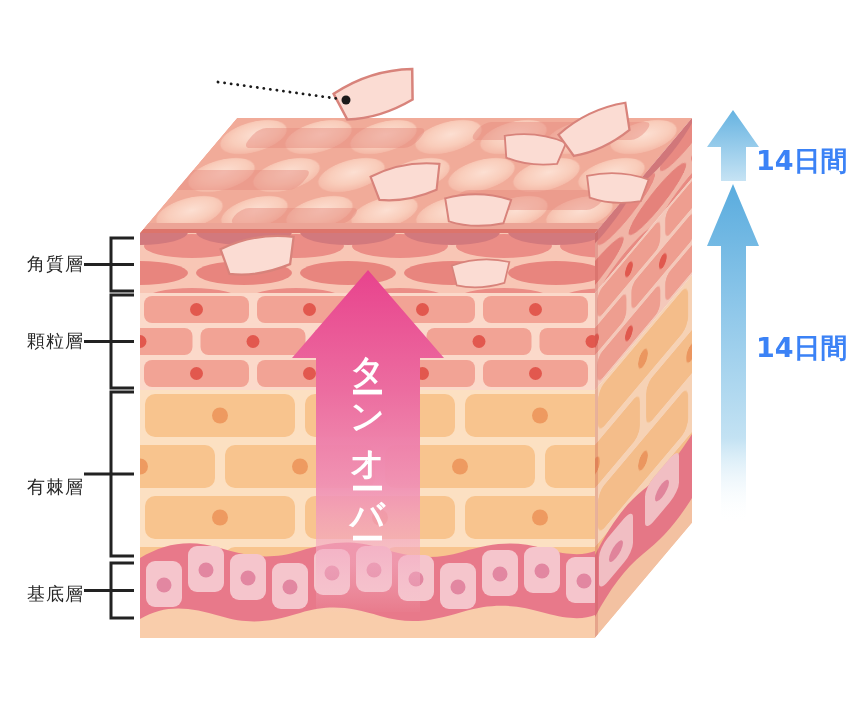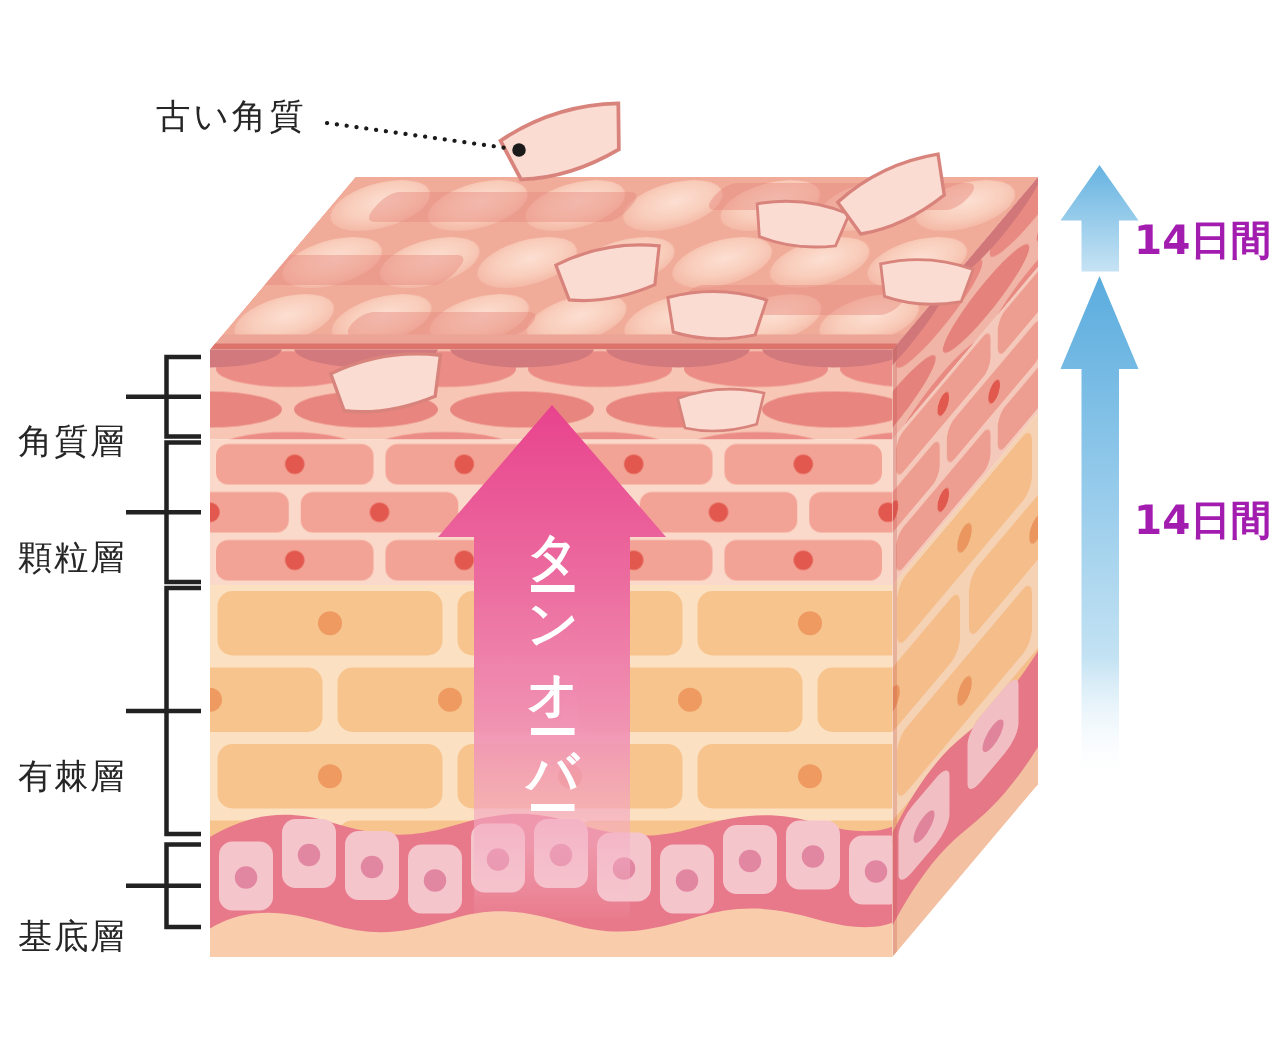--- a/index.html
+++ b/index.html
@@ -1,23 +1,23 @@
 <!DOCTYPE html>
 <html><head>
 <meta charset="utf-8">
 <style>
   html,body{margin:0;padding:0;}
   body{width:850px;height:708px;background:#ffffff;font-family:"DejaVu Sans","Liberation Sans",sans-serif;}
   .stage{position:relative;width:850px;height:708px;overflow:hidden;background:#fff;}
   .stage svg.art{position:absolute;left:0;top:0;}
   .txt{position:absolute;color:#262626;}
   .callout-label{left:104px;top:62px;font-size:23px;letter-spacing:2px;font-weight:500;}
-  .layer-label{left:8px;width:76px;text-align:right;font-size:23px;line-height:28px;font-weight:500;letter-spacing:1px;margin-top:31px;}
+  .layer-label{left:8px;width:76px;text-align:right;font-size:18px;line-height:28px;font-weight:500;letter-spacing:1px;}
   .ll-0{top:250px;} .ll-1{top:327px;font-family:Liberation Serif, serif;} .ll-2{top:473px;} .ll-3{top:580px;}
-  .duration-label{left:756px;width:94px;font-size:27px;font-weight:600;color:#a21caf;line-height:30px;}
+  .duration-label{left:756px;width:94px;font-size:27px;font-weight:600;color:#3b82f6;line-height:30px;}
   .dl-0{top:146px;} .dl-1{top:333px;}
   .turnover-label{left:345px;top:330px;height:250px;writing-mode:vertical-rl;text-orientation:mixed;
     font-size:34px;line-height:46px;letter-spacing:6px;color:#ffffff;font-weight:600;}
 </style>
 </head>
 <body>
 
 <div class="stage">
 
   <svg class="art" width="850" height="708" viewBox="0 0 850 708">
@@ -218,21 +218,20 @@
     <path fill="url(#blueGradLong)" d="M733,184 L759,246 L746,246 L746,523 L721,523 L721,246 L707,246 Z"></path>
 
     <g stroke="#222222" stroke-width="3" fill="none">
       <path d="M134,238 L111,238 L111,291 L134,291 M84,264.5 L134,264.5"></path>
       <path d="M134,295 L111,295 L111,388 L134,388 M84,341.5 L134,341.5"></path>
       <path d="M134,392 L111,392 L111,556 L134,556 M84,474 L134,474"></path>
       <path d="M134,563 L111,563 L111,618 L134,618 M84,590.5 L134,590.5"></path>
     </g>
   </svg>
 
-  <div class="txt callout-label">古い角質</div>
 
   <div class="txt layer-label ll-0">角質層</div>
   <div class="txt layer-label ll-1">顆粒層</div>
   <div class="txt layer-label ll-2">有棘層</div>
   <div class="txt layer-label ll-3">基底層</div>
 
   <div class="txt turnover-label">ターンオーバー</div>
 
   <div class="txt duration-label dl-0">14日間</div>
   <div class="txt duration-label dl-1">14日間</div>

